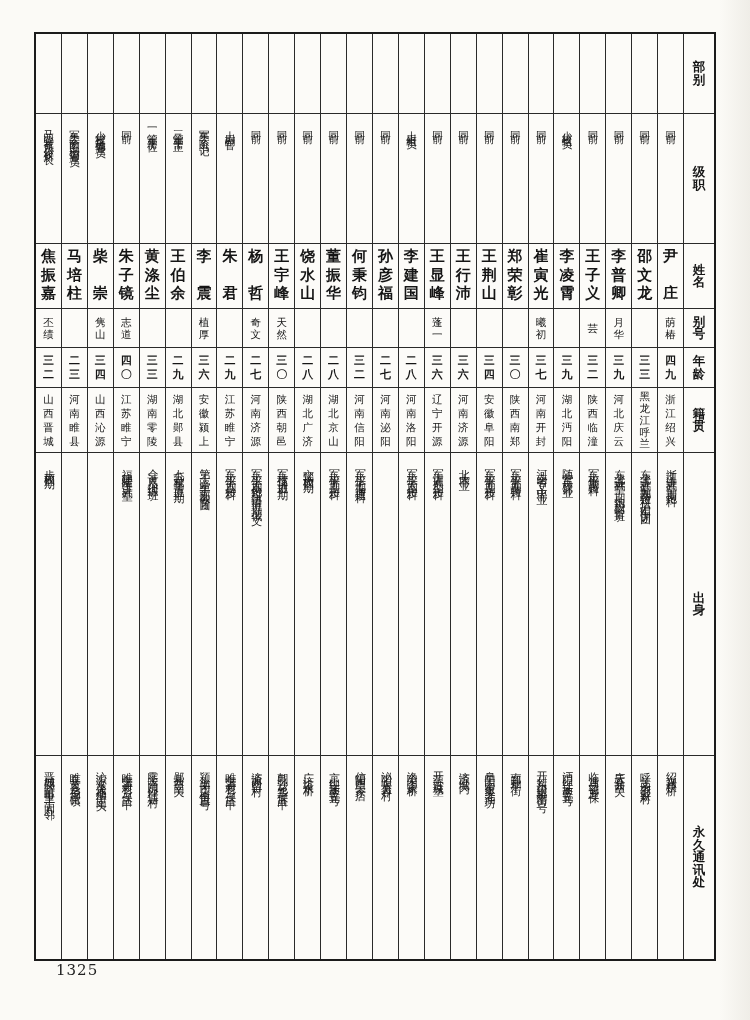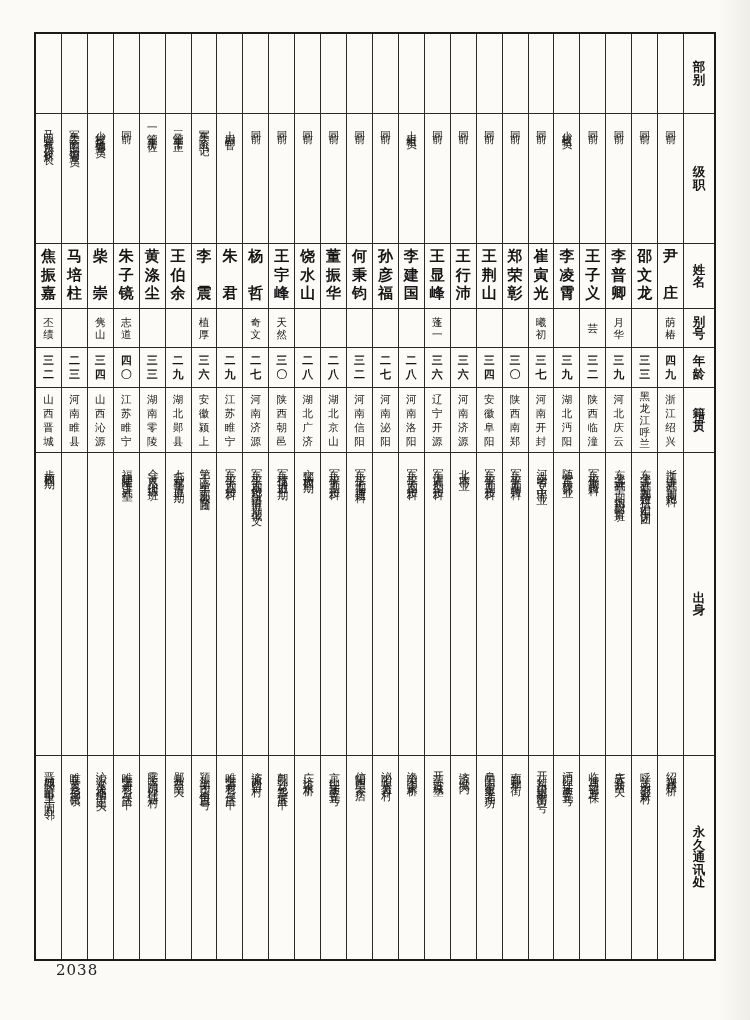--- a/index.html
+++ b/index.html
@@ -860,14 +860,14 @@
             <span>永</span>
             <span>久</span>
             <span>通</span>
             <span>讯</span>
             <span>处</span>
           </span>
         </div>
     </div>
   </div>
 
-  <div class="page-number">2038</div>
+  <div class="page-number">1325</div>
 </div>
 
 </body></html>

